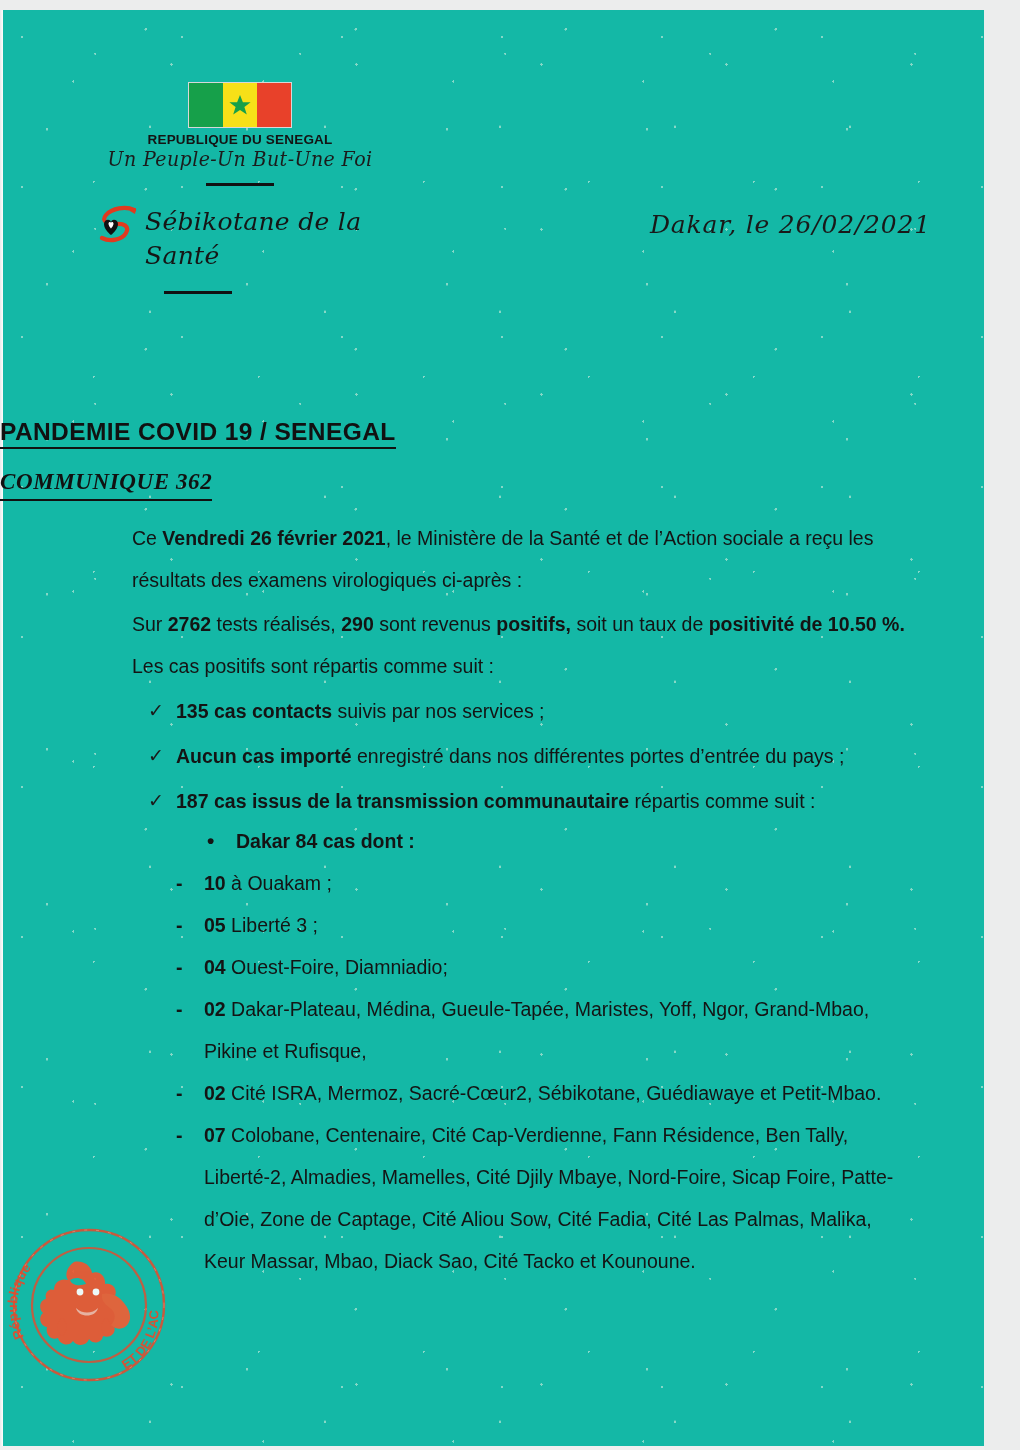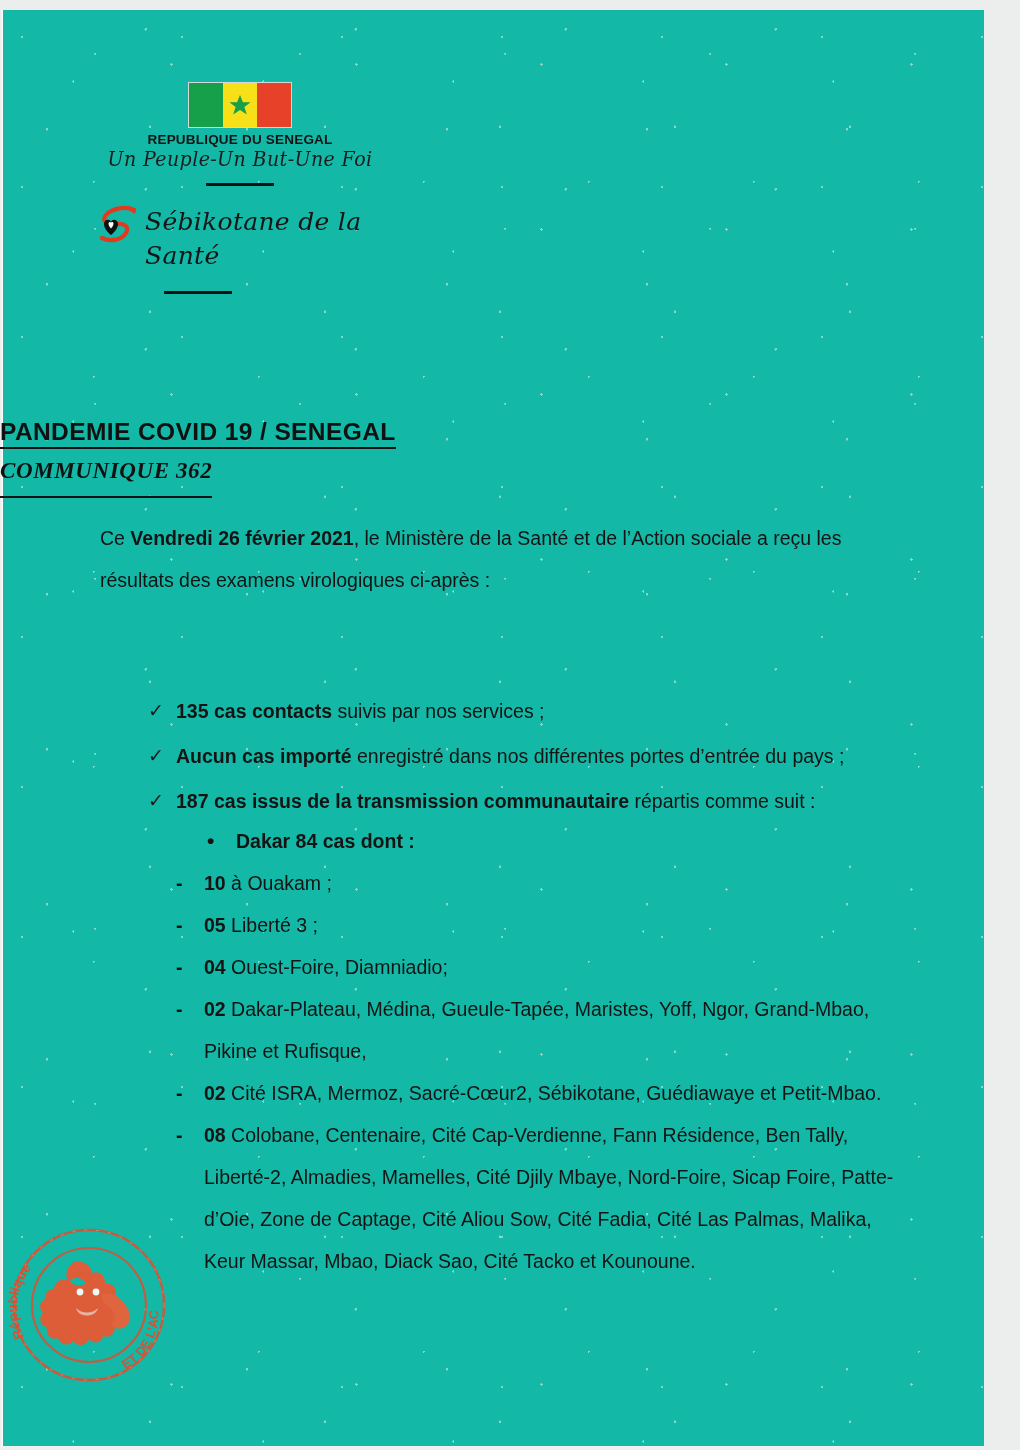--- a/index.html
+++ b/index.html
@@ -170,37 +170,37 @@
     font-family: "Liberation Sans", sans-serif;
     font-weight: bold;
     font-size: 24.5px;
     letter-spacing: .4px;
     color: #111;
     display: inline-block;
     border-bottom: 2.5px solid #111;
     padding-bottom: 1px;
   }
   .doc-subtitle {
-    margin-top: 9px;
+    margin-top: 20px;
     font-family: "Liberation Serif", serif;
     font-weight: bold;
     font-style: italic;
     font-size: 23px;
     letter-spacing: .6px;
     color: #111;
     display: inline-block;
     border-bottom: 2.5px solid #111;
-    padding-bottom: 12px;
+    padding-bottom: 4px;
   }
 
   
   .body-text {
     position: absolute;
     top: 517px;
-    left: 100px;
+    left: 132px;
     width: 792px;
     color: #141414;
     font-size: 19.5px;
     line-height: 42px;
   }
   .para { margin: 0 0 0 0; text-align: left; }
   .para.p2 { margin-top: 2px; }
   b, .b { font-weight: bold; }
 
   
@@ -313,30 +313,34 @@
       <path d="M46 3 L40 6 L45 9 Z" fill="#e03a1f"></path>
       <path d="M14 19 C14 14, 21 13, 21 18 C21 13, 28 14, 28 19 C28 25, 21 30, 21 30 C21 30, 14 25, 14 19 Z" fill="#111111"></path>
       <path d="M18.5 18.5 C18.5 16.5, 21 16.3, 21 18.3 C21 16.3, 23.5 16.5, 23.5 18.5 C23.5 21, 21 23.5, 21 23.5 C21 23.5, 18.5 21, 18.5 18.5 Z" fill="#ffffff"></path>
     </svg>
     <div class="ministry-name">
       <div class="l1">Sébikotane de la Santé</div>
     </div>
     <div class="rule-lower"></div>
   </div>
 
+  <div class="dateline">Dakar, le 26/02/2021</div>
 
   <div class="title-block">
     <div><span class="doc-title">PANDEMIE COVID 19 / SENEGAL</span></div>
     <div><span class="doc-subtitle">COMMUNIQUE 362</span></div>
   </div>
 
   <div class="body-text">
     <p class="para p1">
       <span>Ce </span><b>Vendredi 26 février 2021</b><span>, le Ministère de la Santé et de l’Action sociale a reçu les résultats des examens virologiques ci-après :</span>
     </p>
+    <p class="para p2">
+      <span>Sur </span><b>2762</b><span> tests réalisés, </span><b>290</b><span> sont revenus </span><b>positifs,</b><span> soit un taux de </span><b>positivité de 10.50 %.</b><span>  Les cas positifs sont répartis comme suit :</span>
+    </p>
   </div>
 
   <div class="check-list">
     <div class="check-item">
       <span class="check-mark">✓</span>
       <b>135 cas contacts</b><span> suivis par nos services ;</span>
     </div>
     <div class="check-item">
       <span class="check-mark">✓</span>
       <b>Aucun cas importé</b><span> enregistré dans nos différentes portes d’entrée du pays ;</span>
@@ -370,21 +374,21 @@
     <div class="dash-item">
       <span class="dash-mark">-</span>
       <b>02</b><span> Dakar-Plateau, Médina, Gueule-Tapée, Maristes, Yoff, Ngor, Grand-Mbao, Pikine et Rufisque,</span>
     </div>
     <div class="dash-item">
       <span class="dash-mark">-</span>
       <b>02</b><span> Cité ISRA, Mermoz, Sacré-Cœur2, Sébikotane, Guédiawaye et Petit-Mbao.</span>
     </div>
     <div class="dash-item">
       <span class="dash-mark">-</span>
-      <b>08</b><span> Colobane, Centenaire, Cité Cap-Verdienne, Fann Résidence, Ben Tally, Liberté-2, Almadies, Mamelles, Cité Djily Mbaye, Nord-Foire, Sicap Foire, Patte-d’Oie, Zone de Captage, Cité Aliou Sow, Cité Fadia, Cité Las Palmas, Malika, Keur Massar, Mbao, Diack Sao, Cité Tacko et Kounoune.</span>
+      <b>07</b><span> Colobane, Centenaire, Cité Cap-Verdienne, Fann Résidence, Ben Tally, Liberté-2, Almadies, Mamelles, Cité Djily Mbaye, Nord-Foire, Sicap Foire, Patte-d’Oie, Zone de Captage, Cité Aliou Sow, Cité Fadia, Cité Las Palmas, Malika, Keur Massar, Mbao, Diack Sao, Cité Tacko et Kounoune.</span>
     </div>
   </div>
 
   <svg class="stamp" viewBox="0 0 166 166">
     <defs>
       <path id="arcLeft" d="M 20 118 A 62 62 0 0 1 36 36" fill="none"></path>
       <path id="arcRight" d="M 118 148 A 62 62 0 0 0 152 86" fill="none"></path>
     </defs>
     <circle cx="83" cy="83" r="75" fill="none" stroke="#e8492a" stroke-width="2.4" opacity=".85"></circle>
     <circle cx="83" cy="83" r="57" fill="none" stroke="#e8492a" stroke-width="2.2" opacity=".8"></circle>

